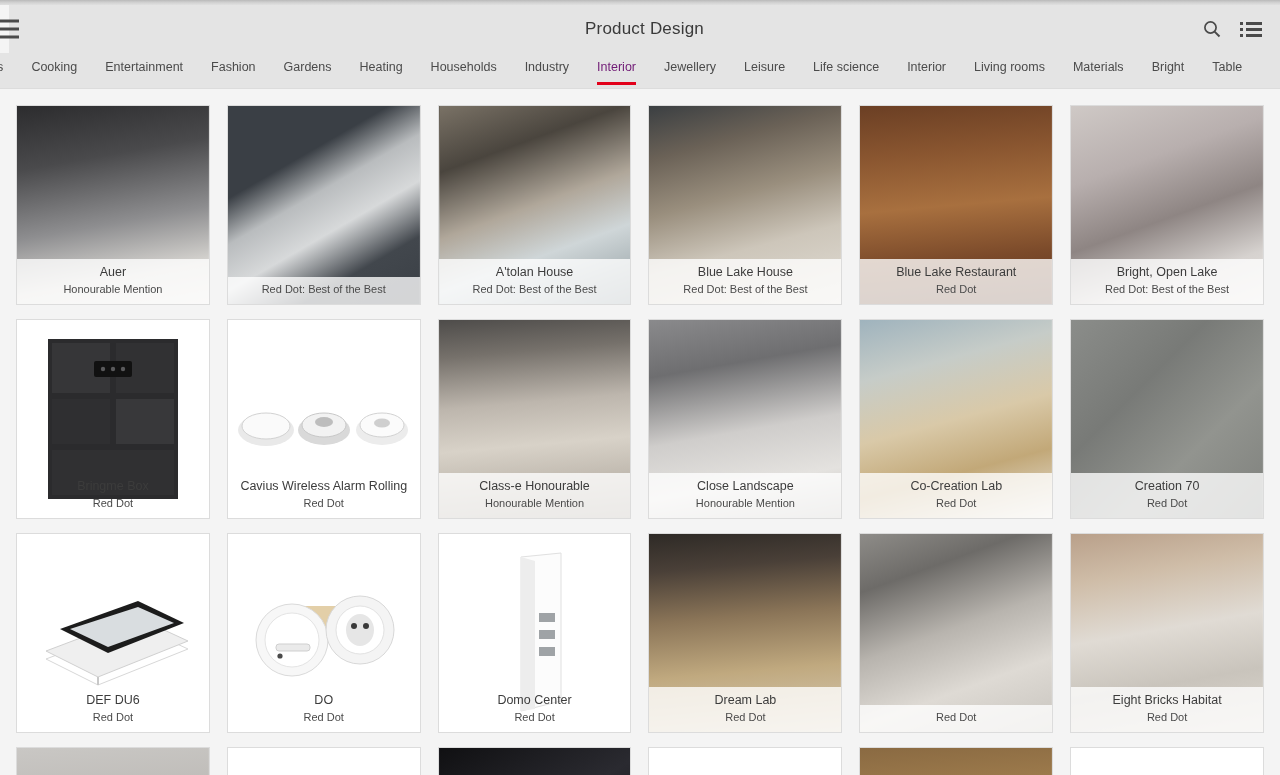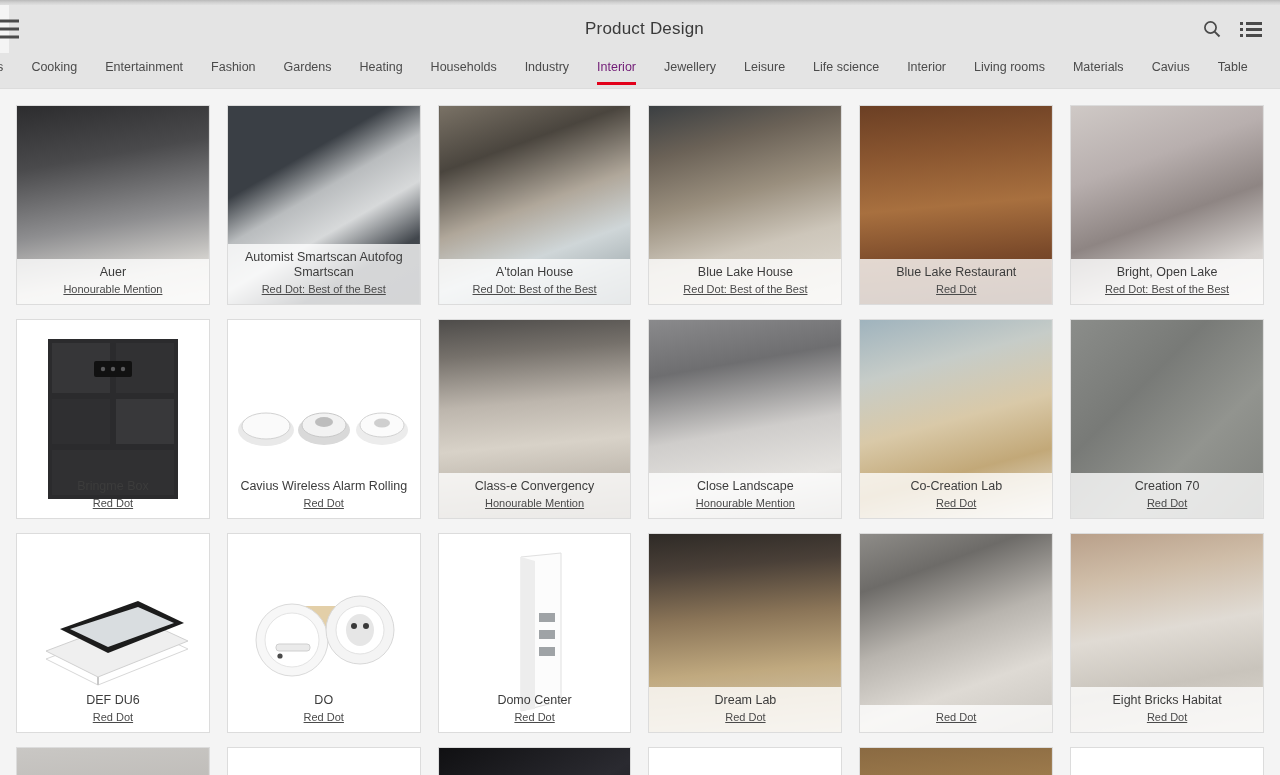--- a/index.html
+++ b/index.html
@@ -141,21 +141,20 @@
   .card-title {
     font-size: 12.5px;
     color: #3c3c3c;
     line-height: 15px;
     margin-bottom: 3px;
   }
   .card-award {
     font-size: 11px;
     color: #4a4a4a;
     line-height: 13px;
-    text-decoration: underline;
   }
 </style>
 </head>
 <body>
 
 <div class="topstrip"></div>
 
 <div class="header">
 
   <div class="hamburger">
@@ -196,37 +195,36 @@
       <div class="navitem">Heating</div>
       <div class="navitem">Households</div>
       <div class="navitem">Industry</div>
       <div class="navitem active">Interior</div>
       <div class="navitem">Jewellery</div>
       <div class="navitem">Leisure</div>
       <div class="navitem">Life science</div>
       <div class="navitem">Interior</div>
       <div class="navitem">Living rooms</div>
       <div class="navitem">Materials</div>
-      <div class="navitem">Cavius</div>
+      <div class="navitem">Bright</div>
       <div class="navitem">Table</div>
     </div>
 </div>
 
 <div class="grid" id="grid">
     <div class="card">
       <div class="card-img" style="background-image: linear-gradient(170deg, rgb(44, 44, 46) 0%, rgb(74, 74, 76) 28%, rgb(142, 142, 144) 58%, rgb(216, 214, 210) 82%, rgb(232, 230, 226) 100%);"></div>
       <div class="card-caption">
         <div class="card-title">Auer</div>
         <div class="card-award">Honourable Mention</div>
       </div>
     </div>
     <div class="card">
       <div class="card-img" style="background-image: linear-gradient(150deg, rgb(58, 63, 69) 0%, rgb(58, 63, 69) 30%, rgb(185, 188, 190) 45%, rgb(215, 217, 218) 60%, rgb(66, 71, 77) 78%, rgb(58, 63, 69) 100%);"></div>
       <div class="card-caption">
-        <div class="card-title">Automist Smartscan Autofog Smartscan</div>
         <div class="card-award">Red Dot: Best of the Best</div>
       </div>
     </div>
     <div class="card">
       <div class="card-img" style="background-image: linear-gradient(160deg, rgb(122, 114, 102) 0%, rgb(74, 69, 62) 25%, rgb(176, 167, 154) 50%, rgb(207, 214, 216) 70%, rgb(142, 154, 158) 100%);"></div>
       <div class="card-caption">
         <div class="card-title">A'tolan House</div>
         <div class="card-award">Red Dot: Best of the Best</div>
       </div>
     </div>
@@ -287,21 +285,21 @@
         </svg>
       </div>
       <div class="card-caption">
         <div class="card-title">Cavius Wireless Alarm Rolling</div>
         <div class="card-award">Red Dot</div>
       </div>
     </div>
     <div class="card">
       <div class="card-img" style="background-image: linear-gradient(175deg, rgb(78, 76, 74) 0%, rgb(118, 113, 107) 18%, rgb(189, 182, 173) 42%, rgb(216, 210, 200) 62%, rgb(165, 157, 147) 100%);"></div>
       <div class="card-caption">
-        <div class="card-title">Class-e Convergency</div>
+        <div class="card-title">Class-e Honourable</div>
         <div class="card-award">Honourable Mention</div>
       </div>
     </div>
     <div class="card">
       <div class="card-img" style="background-image: linear-gradient(170deg, rgb(138, 138, 140) 0%, rgb(110, 110, 112) 25%, rgb(207, 205, 203) 55%, rgb(228, 226, 223) 78%, rgb(189, 186, 182) 100%);"></div>
       <div class="card-caption">
         <div class="card-title">Close Landscape</div>
         <div class="card-award">Honourable Mention</div>
       </div>
     </div>

